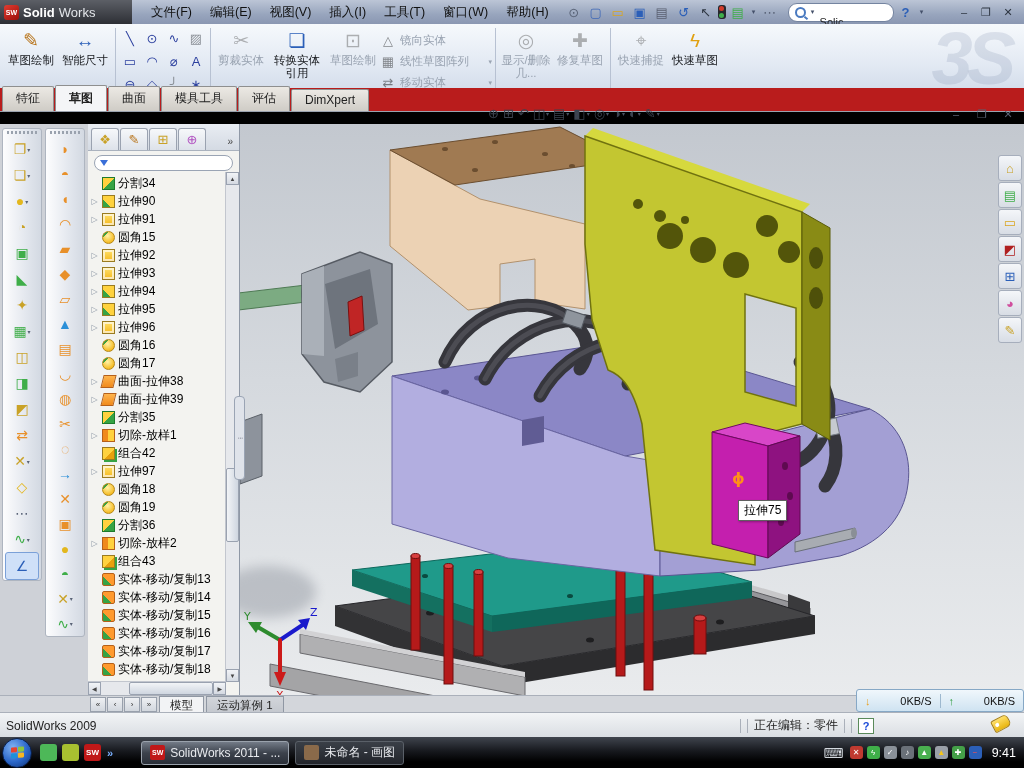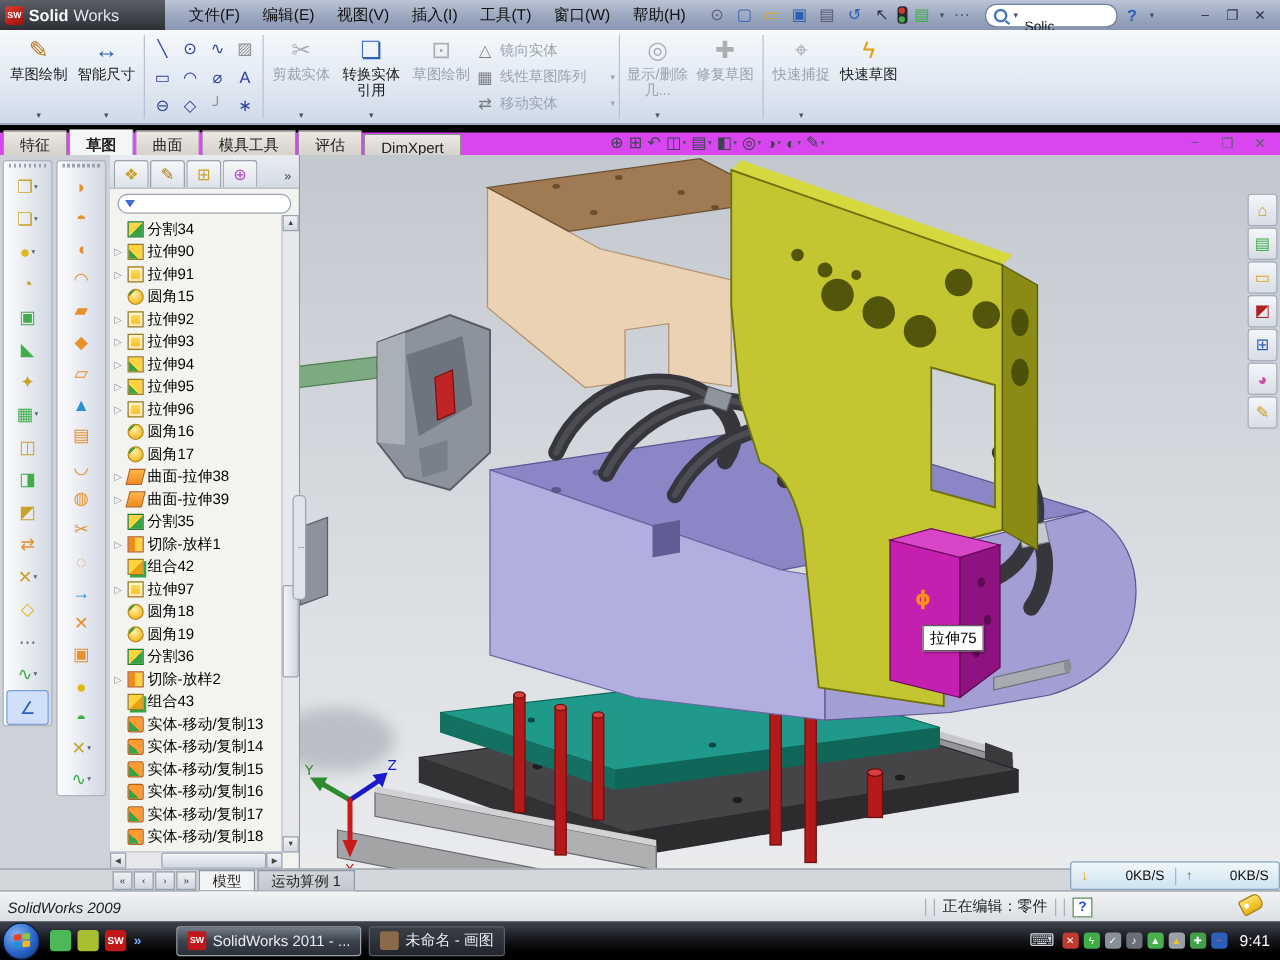--- a/index.html
+++ b/index.html
@@ -51,21 +51,21 @@
   .vsep{width:1px;background:#b7c1d2;margin:4px 3px;}
   #sketchgrid{display:grid;grid-template-columns:repeat(4,22px);grid-auto-rows:23px;align-content:center;}
   .sgi{display:flex;align-items:center;justify-content:center;font-size:13px;}
   #stackcol{display:flex;flex-direction:column;justify-content:center;width:112px;}
   .strow{display:flex;align-items:center;height:21px;gap:4px;}
   .strow .sticon{font-size:13px;width:16px;text-align:center;opacity:.45;filter:grayscale(1);}
   .strow .stlabel{font-size:11.5px;color:#99a3b1;white-space:nowrap;overflow:hidden;flex:1;}
   .strow .stdd{font-size:7px;color:#9aa4b2;display:none;}
   .strow .stdd[data-dd="true"]{display:block;}
   
-  #tabstrip{left:0;top:106px;width:1024px;height:24px;background:#d946ef;border-bottom:1px solid #9aa2ae;
+  #tabstrip{left:0;top:88px;width:1024px;height:24px;background:#b91c1c;border-bottom:1px solid #9aa2ae;
     display:flex;align-items:flex-end;padding-left:2px;box-sizing:border-box;}
   .rtab{font-size:12px;color:#222;padding:3px 13px 4px;background:linear-gradient(#ece9e4,#cfccc6);
     border:1px solid #8f8f8f;border-bottom:none;margin-right:1px;border-radius:2px 2px 0 0;}
   .rtab[data-active="true"]{background:#f4f5f7;font-weight:bold;padding-top:4px;}
   
   #leftzone{left:0;top:124px;width:88px;height:571px;background:#ced1d7;}
   .vtoolbar{position:absolute;width:40px;background:linear-gradient(90deg,#fdfdfe,#e3e7ee 60%,#d3d9e2);
     border:1px solid #aeb5c0;border-radius:3px;padding-top:7px;box-sizing:border-box;}
   .vtoolbar:before{content:"";position:absolute;top:2px;left:4px;right:4px;height:3px;
     background:repeating-linear-gradient(90deg,#9aa2ae 0 2px,transparent 2px 4px);}
@@ -140,21 +140,21 @@
     display:flex;align-items:center;}
   #docnav{display:flex;gap:1px;margin-left:90px;}
   .navbtn{width:14px;height:13px;font-size:8px;display:flex;align-items:center;justify-content:center;
     background:linear-gradient(#eef0f3,#d2d7de);border:1px solid #98a0ac;color:#333;}
   .mtab{font-size:11.5px;padding:1px 10px;border:1px solid #8f97a3;border-bottom:none;margin-left:2px;
     background:linear-gradient(#d2d5da,#c2c6cd);color:#222;}
   .mtab[data-active="true"]{background:#f2f3f5;}
   
   #statusbar{left:0;top:712px;width:1024px;height:25px;background:linear-gradient(#f2f4f6,#d9dde2);
     border-top:1px solid #aab0ba;display:flex;align-items:center;font-size:12px;color:#222;}
-  #statusbar .product{margin-left:6px;font-style:italic;}
+  #statusbar .product{margin-left:6px;}
   #status-right{margin-left:auto;margin-right:150px;display:flex;align-items:center;gap:6px;}
   .ssep{width:1px;height:14px;background:#aab0ba;}
   #help-badge{width:14px;height:14px;border:1px solid #5a8a5a;background:#fff;color:#1a4ad8;font-weight:bold;
     font-size:11px;display:flex;align-items:center;justify-content:center;}
   #tag-icon{position:absolute;right:14px;top:717px;width:16px;height:11px;background:linear-gradient(#ffe06a,#e8b40c);
     border:1px solid #a87f10;border-radius:2px 5px 5px 2px;transform:rotate(-28deg);}
   #tag-icon:after{content:"";position:absolute;left:2px;top:3px;width:4px;height:4px;border-radius:50%;background:#fff;}
   
   #taskbar{left:0;top:737px;width:1024px;height:31px;
     background:linear-gradient(180deg,#40454e,#17191e 45%,#000 80%);display:flex;align-items:center;}
@@ -355,20 +355,21 @@
   <div class="vsep"></div>
   <div class="cmbtn" data-enabled="false">
     <span class="cmicon" style="color: rgb(85, 92, 104);">⌖</span>
     <span class="cmlabel">快速捕捉</span>
     <span class="cmdd" data-dd="true">▾</span>
   </div>
   <div class="cmbtn" data-enabled="true">
     <span class="cmicon" style="color: rgb(224, 160, 16);">ϟ</span>
     <span class="cmlabel">快速草图</span>
   </div>
+  <div id="watermark" class="abs">3S</div>
 </div>
 
 <div id="tabstrip" class="abs">
 
     <span class="rtab" data-active="false">特征</span>
 
     <span class="rtab" data-active="true">草图</span>
 
     <span class="rtab" data-active="false">曲面</span>
 

